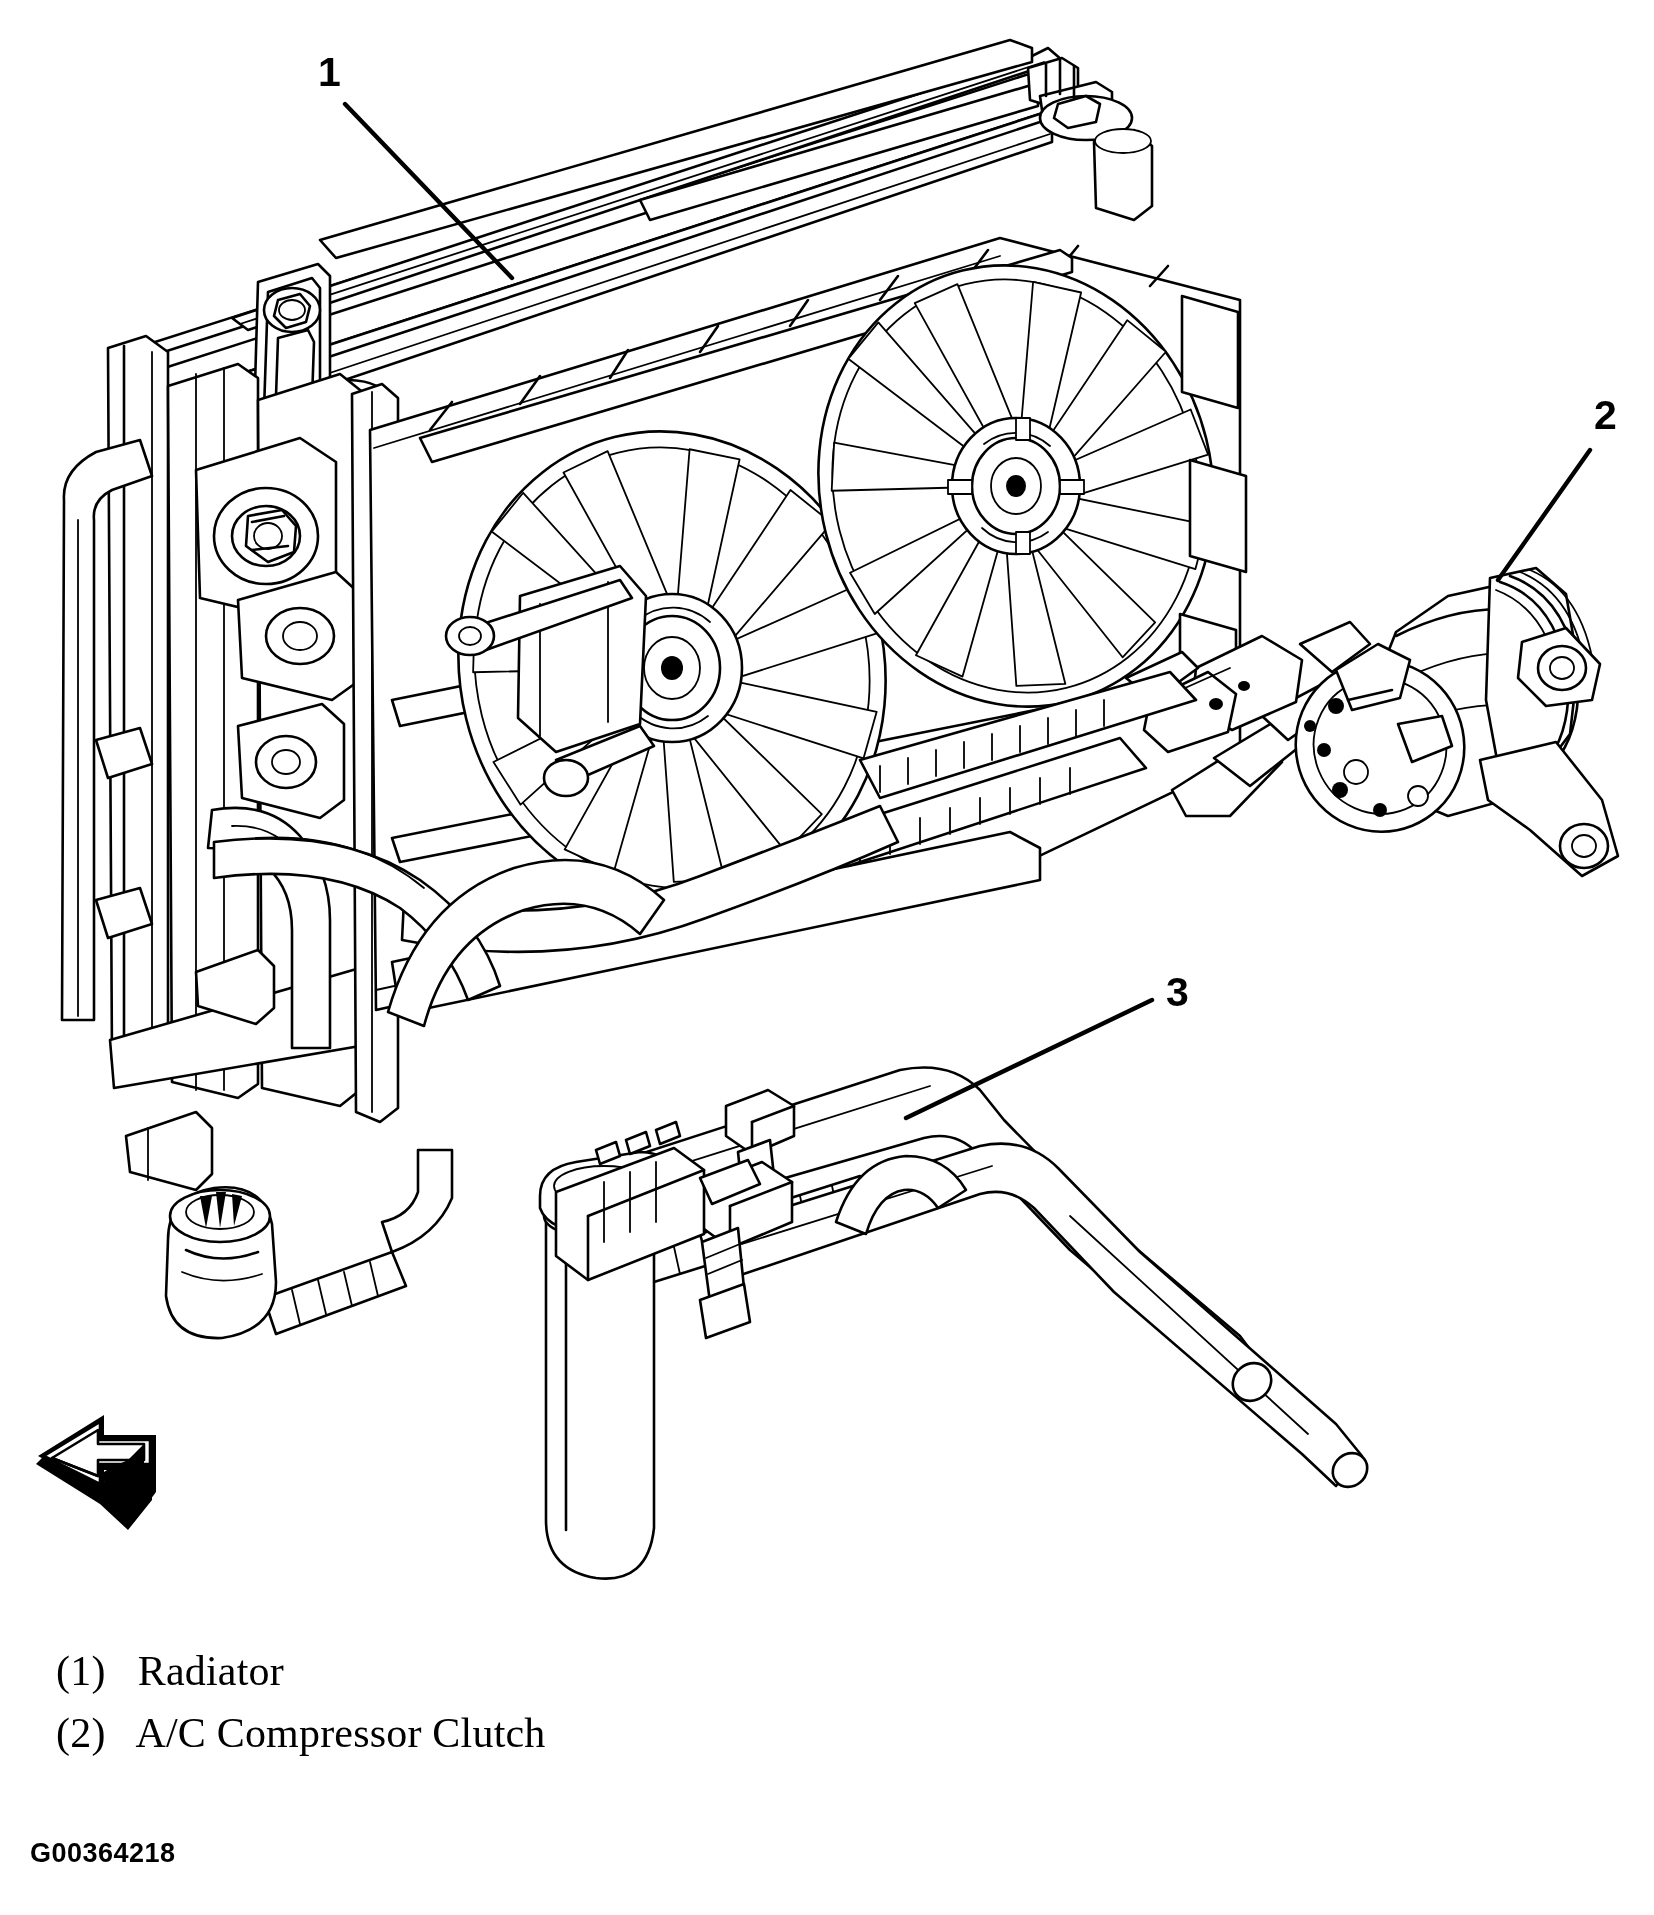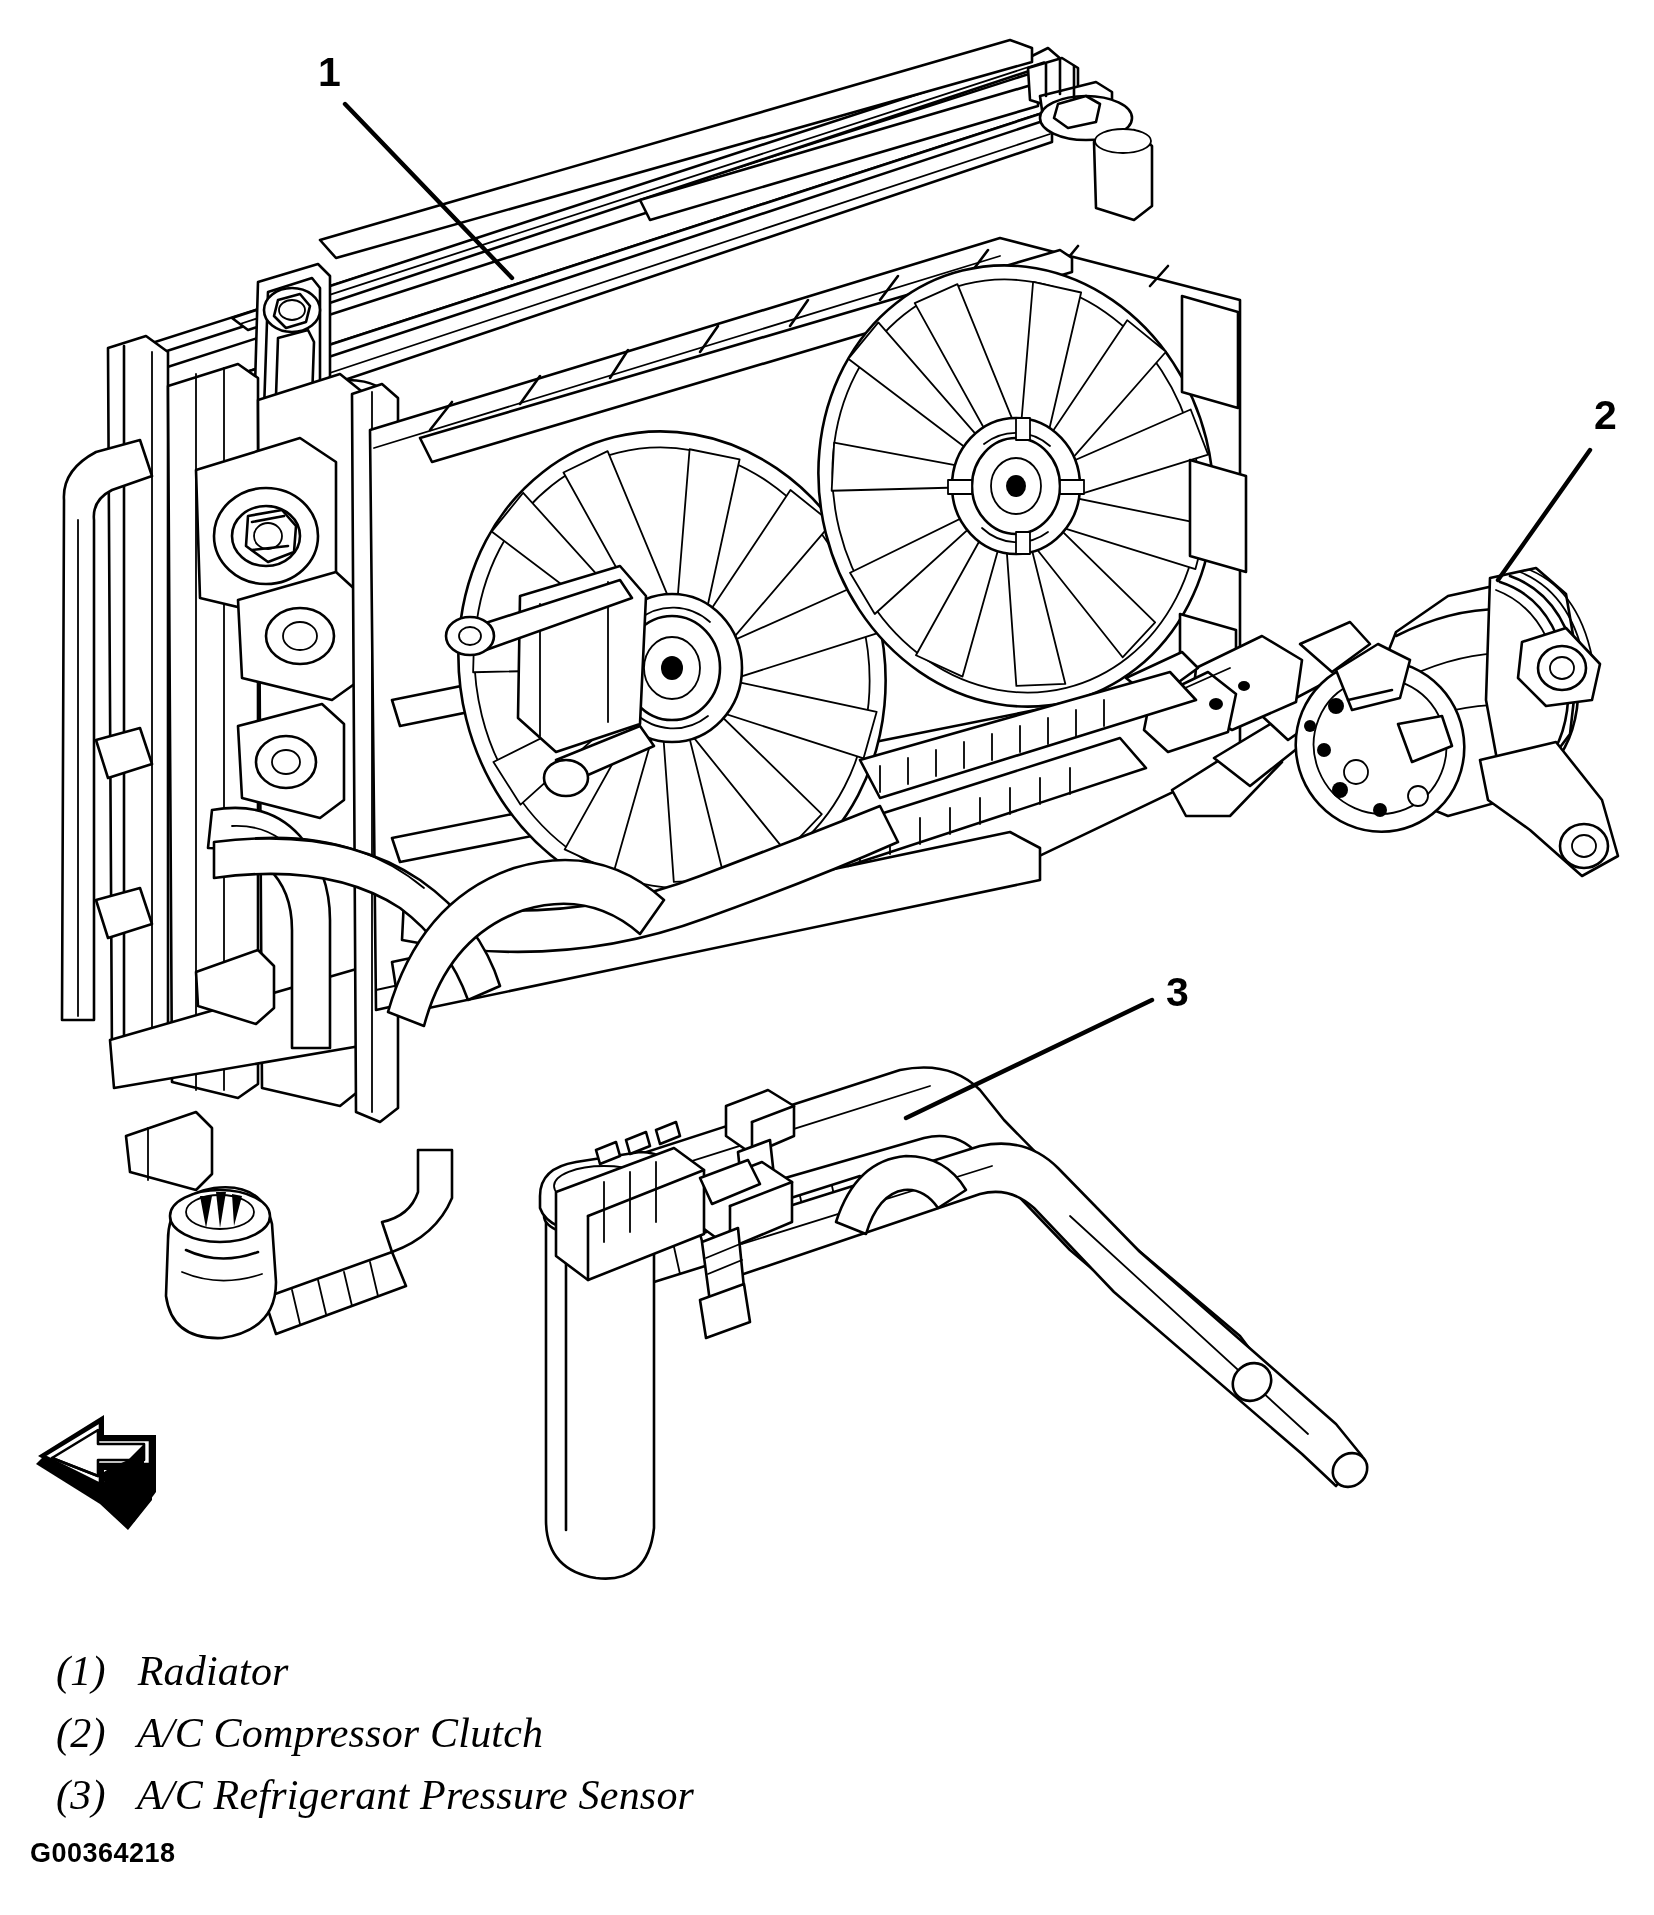--- a/index.html
+++ b/index.html
@@ -57,21 +57,20 @@
     top: 1640px;
     width: 1100px;
   }
   .legend-item {
     font-family: "Liberation Serif", serif;
     font-size: 42px;
     line-height: 62px;
     letter-spacing: 0.2px;
     color: #000;
     white-space: nowrap;
-    font-style: italic;
   }
   .legend-index { display: inline; }
   .legend-label { display: inline; }
 
   
   #figure-id {
     position: absolute;
     left: 30px;
     top: 1838px;
     font-family: "Liberation Sans", sans-serif;
@@ -506,22 +505,17 @@
     <div class="legend-item">
       <span class="legend-index">(1)</span>
       <span>&nbsp;</span>
       <span class="legend-label">Radiator</span>
     </div>
     <div class="legend-item">
       <span class="legend-index">(2)</span>
       <span>&nbsp;</span>
       <span class="legend-label">A/C Compressor Clutch</span>
     </div>
-    <div class="legend-item">
-      <span class="legend-index">(3)</span>
-      <span>&nbsp;</span>
-      <span class="legend-label">A/C Refrigerant Pressure Sensor</span>
-    </div>
   </div>
 
   <div id="figure-id">G00364218</div>
 
 </div>
 
 </body></html>

